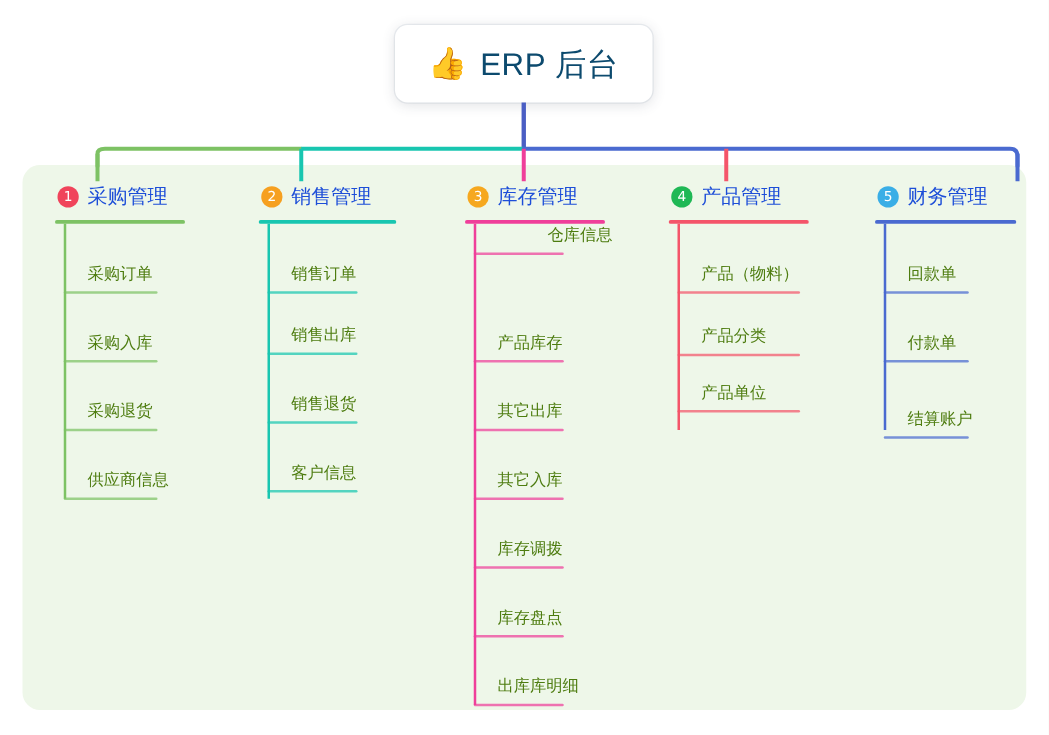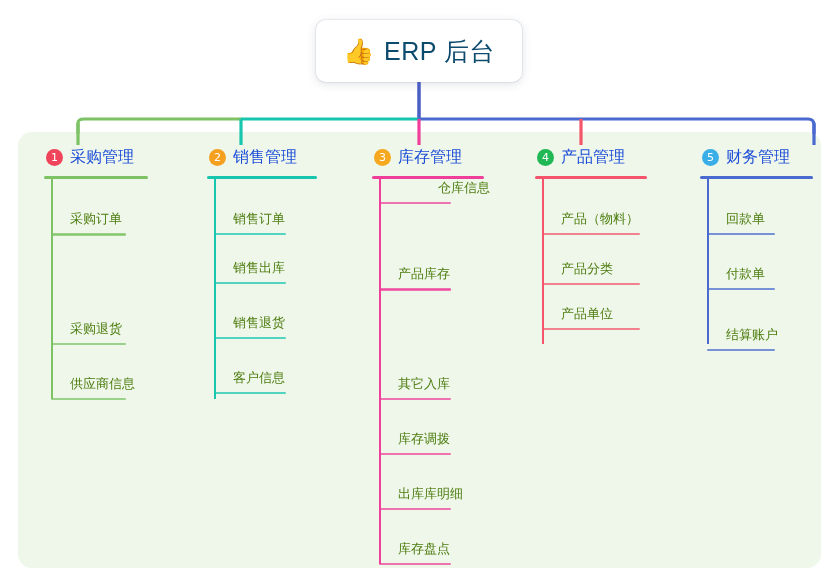--- a/index.html
+++ b/index.html
@@ -118,20 +118,21 @@
           <span class="head-label">采购管理</span>
         </div>
         <div class="head-rule" style="background: rgb(125, 194, 100); width: 104px;"></div>
         <div class="kids">
           <div class="spine" style="background: rgb(125, 194, 100); height: 220px;"></div>
           <div class="kid" style="height: 55px;">
             <span class="kid-text" style="padding-top: 31px;">采购订单</span>
             <div class="kid-rule" style="background: rgb(125, 194, 100); opacity: 0.72; width: 75px; margin-left: -19px;"></div>
           </div>
           <div class="kid" style="height: 55px;">
+            <span class="kid-text" style="padding-top: 31px;">采购入库</span>
             <div class="kid-rule" style="background: rgb(125, 194, 100); opacity: 0.72; width: 75px; margin-left: -19px;"></div>
           </div>
           <div class="kid" style="height: 55px;">
             <span class="kid-text" style="padding-top: 31px;">采购退货</span>
             <div class="kid-rule" style="background: rgb(125, 194, 100); opacity: 0.72; width: 75px; margin-left: -19px;"></div>
           </div>
           <div class="kid" style="height: 55px;">
             <span class="kid-text" style="padding-top: 31px;">供应商信息</span>
             <div class="kid-rule" style="background: rgb(125, 194, 100); opacity: 0.72; width: 75px; margin-left: -19px;"></div>
           </div>
@@ -173,36 +174,37 @@
           <div class="spine" style="background: rgb(239, 63, 154); height: 385px;"></div>
           <div class="kid" style="height: 55px;">
             <span class="kid-text" style=" text-align: right;">仓库信息</span>
             <div class="kid-rule" style="background: rgb(239, 63, 154); opacity: 0.72; width: 72px; margin-left: -19px;"></div>
           </div>
           <div class="kid" style="height: 55px;">
             <span class="kid-text" style="padding-top: 31px;">产品库存</span>
             <div class="kid-rule" style="background: rgb(239, 63, 154); opacity: 0.72; width: 72px; margin-left: -19px;"></div>
           </div>
           <div class="kid" style="height: 55px;">
+            <span class="kid-text" style="padding-top: 31px;">其它出库</span>
             <div class="kid-rule" style="background: rgb(239, 63, 154); opacity: 0.72; width: 72px; margin-left: -19px;"></div>
           </div>
           <div class="kid" style="height: 55px;">
             <span class="kid-text" style="padding-top: 31px;">其它入库</span>
             <div class="kid-rule" style="background: rgb(239, 63, 154); opacity: 0.72; width: 72px; margin-left: -19px;"></div>
           </div>
           <div class="kid" style="height: 55px;">
             <span class="kid-text" style="padding-top: 31px;">库存调拨</span>
             <div class="kid-rule" style="background: rgb(239, 63, 154); opacity: 0.72; width: 72px; margin-left: -19px;"></div>
           </div>
           <div class="kid" style="height: 55px;">
+            <span class="kid-text" style="padding-top: 31px;">库存盘点</span>
+            <div class="kid-rule" style="background: rgb(239, 63, 154); opacity: 0.72; width: 72px; margin-left: -19px;"></div>
+          </div>
+          <div class="kid" style="height: 55px;">
             <span class="kid-text" style="padding-top: 31px;">出库库明细</span>
-            <div class="kid-rule" style="background: rgb(239, 63, 154); opacity: 0.72; width: 72px; margin-left: -19px;"></div>
-          </div>
-          <div class="kid" style="height: 55px;">
-            <span class="kid-text" style="padding-top: 31px;">库存盘点</span>
             <div class="kid-rule" style="background: rgb(239, 63, 154); opacity: 0.72; width: 72px; margin-left: -19px;"></div>
           </div>
         </div>
       </div>
       <div class="col" style="left: 535px; width: 118px;">
         <div class="col-head">
           <span class="badge" style="background: rgb(31, 184, 85);">4</span>
           <span class="head-label">产品管理</span>
         </div>
         <div class="head-rule" style="background: rgb(244, 85, 106); width: 112px;"></div>

